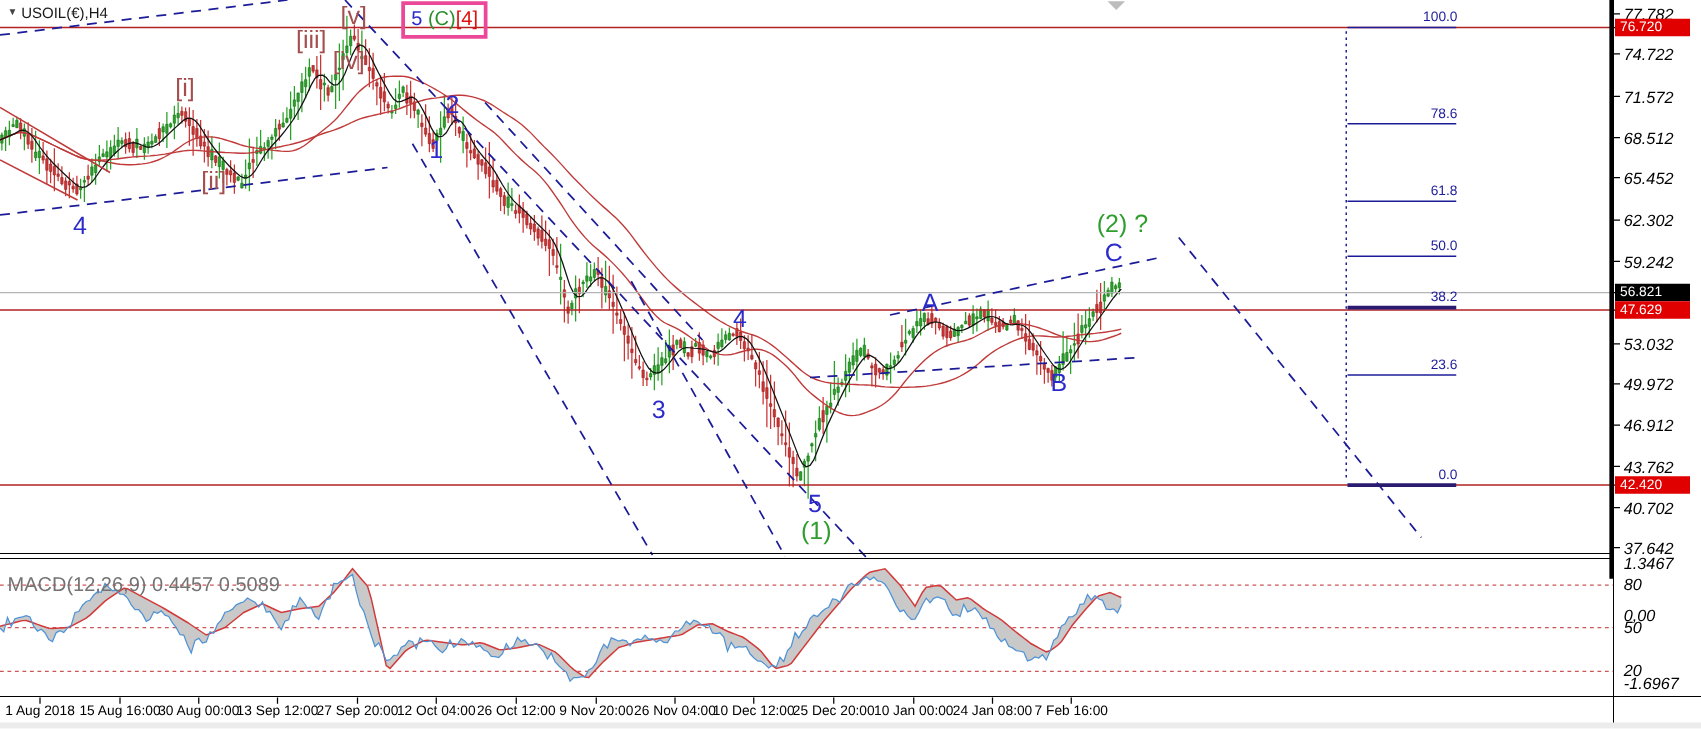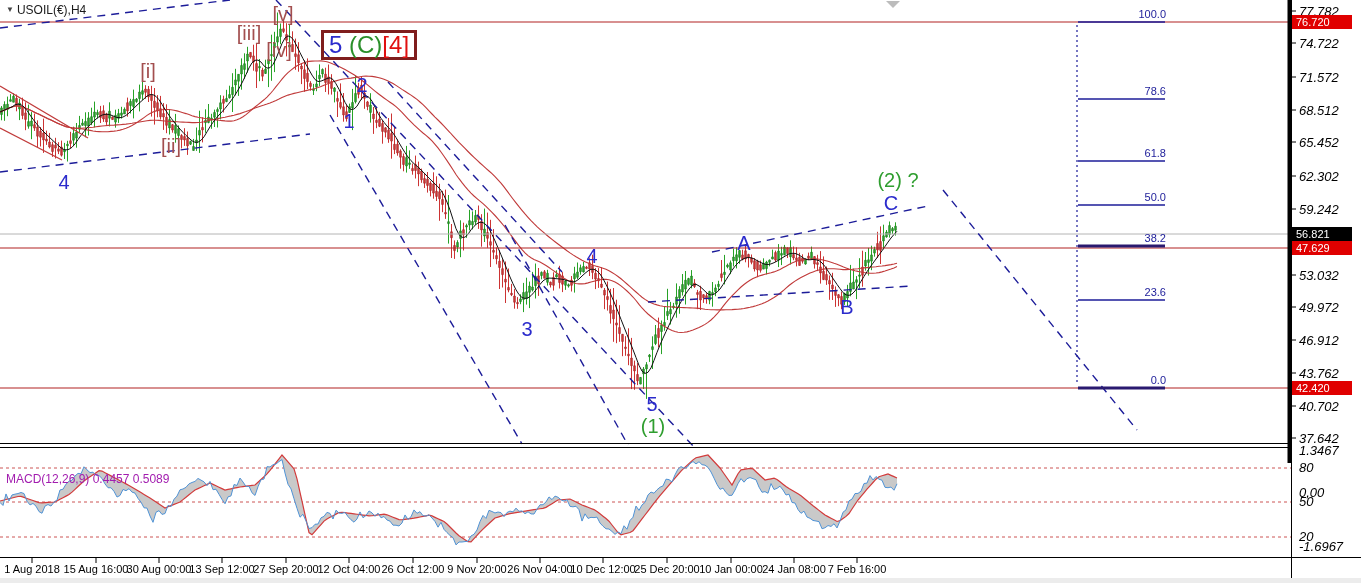--- a/index.html
+++ b/index.html
@@ -14,26 +14,26 @@
   .tag-red{background:#e00000;}
   .tag-black{background:#000000;}
   .wave{position:absolute;transform:translate(-50%,-50%);font-size:20px;white-space:nowrap;}
   .wave-maroon{color:#a34f4f;}
   .wave-blue{color:#2b2bcc;}
   .wave-green{color:#2f9e2f;}
   .fib-lbl{position:absolute;color:#1c1c99;font-size:11px;transform:translate(-100%,-100%);white-space:nowrap;}
   .time-lbl{position:absolute;top:563px;font-size:11px;color:#000;transform:translateX(-50%);white-space:nowrap;text-align:right;}
   #symbol-row{position:absolute;left:6px;top:3px;font-size:12px;color:#1a1a1a;white-space:nowrap;}
   #symbol-row .dd{font-size:8px;color:#444;vertical-align:2px;margin-right:3px;}
-  #topbox{position:absolute;left:321px;top:1px;border:3px solid #7f1d1d;padding:0 5px 1px 5px;
-          font-size:24px;line-height:23px;white-space:nowrap;margin-top:29px;}
+  #topbox{position:absolute;left:321px;top:1px;border:3px solid #ec4899;padding:0 5px 1px 5px;
+          font-size:16px;line-height:23px;white-space:nowrap;}
   #topbox .w5{color:#2b2bcc;}
   #topbox .wc{color:#2a8f2a;}
   #topbox .w4{color:#e01010;}
-  #macd-header{position:absolute;left:6px;top:472px;font-size:12px;color:#a21caf;white-space:nowrap;}
+  #macd-header{position:absolute;left:6px;top:460px;font-size:16px;color:#737373;white-space:nowrap;}
   #bottom-strip{position:absolute;left:0;top:578px;width:1361px;height:5px;background:#ececec;}
 </style>
 </head>
 <body>
 
 <div id="stage">
 
   <svg id="chart-svg" width="1361" height="583">
       <line x1="0" y1="468" x2="1291" y2="468" stroke="#cc5555" stroke-width="1" stroke-dasharray="3,3"></line>
       <line x1="0" y1="502" x2="1291" y2="502" stroke="#cc5555" stroke-width="1" stroke-dasharray="3,3"></line>

